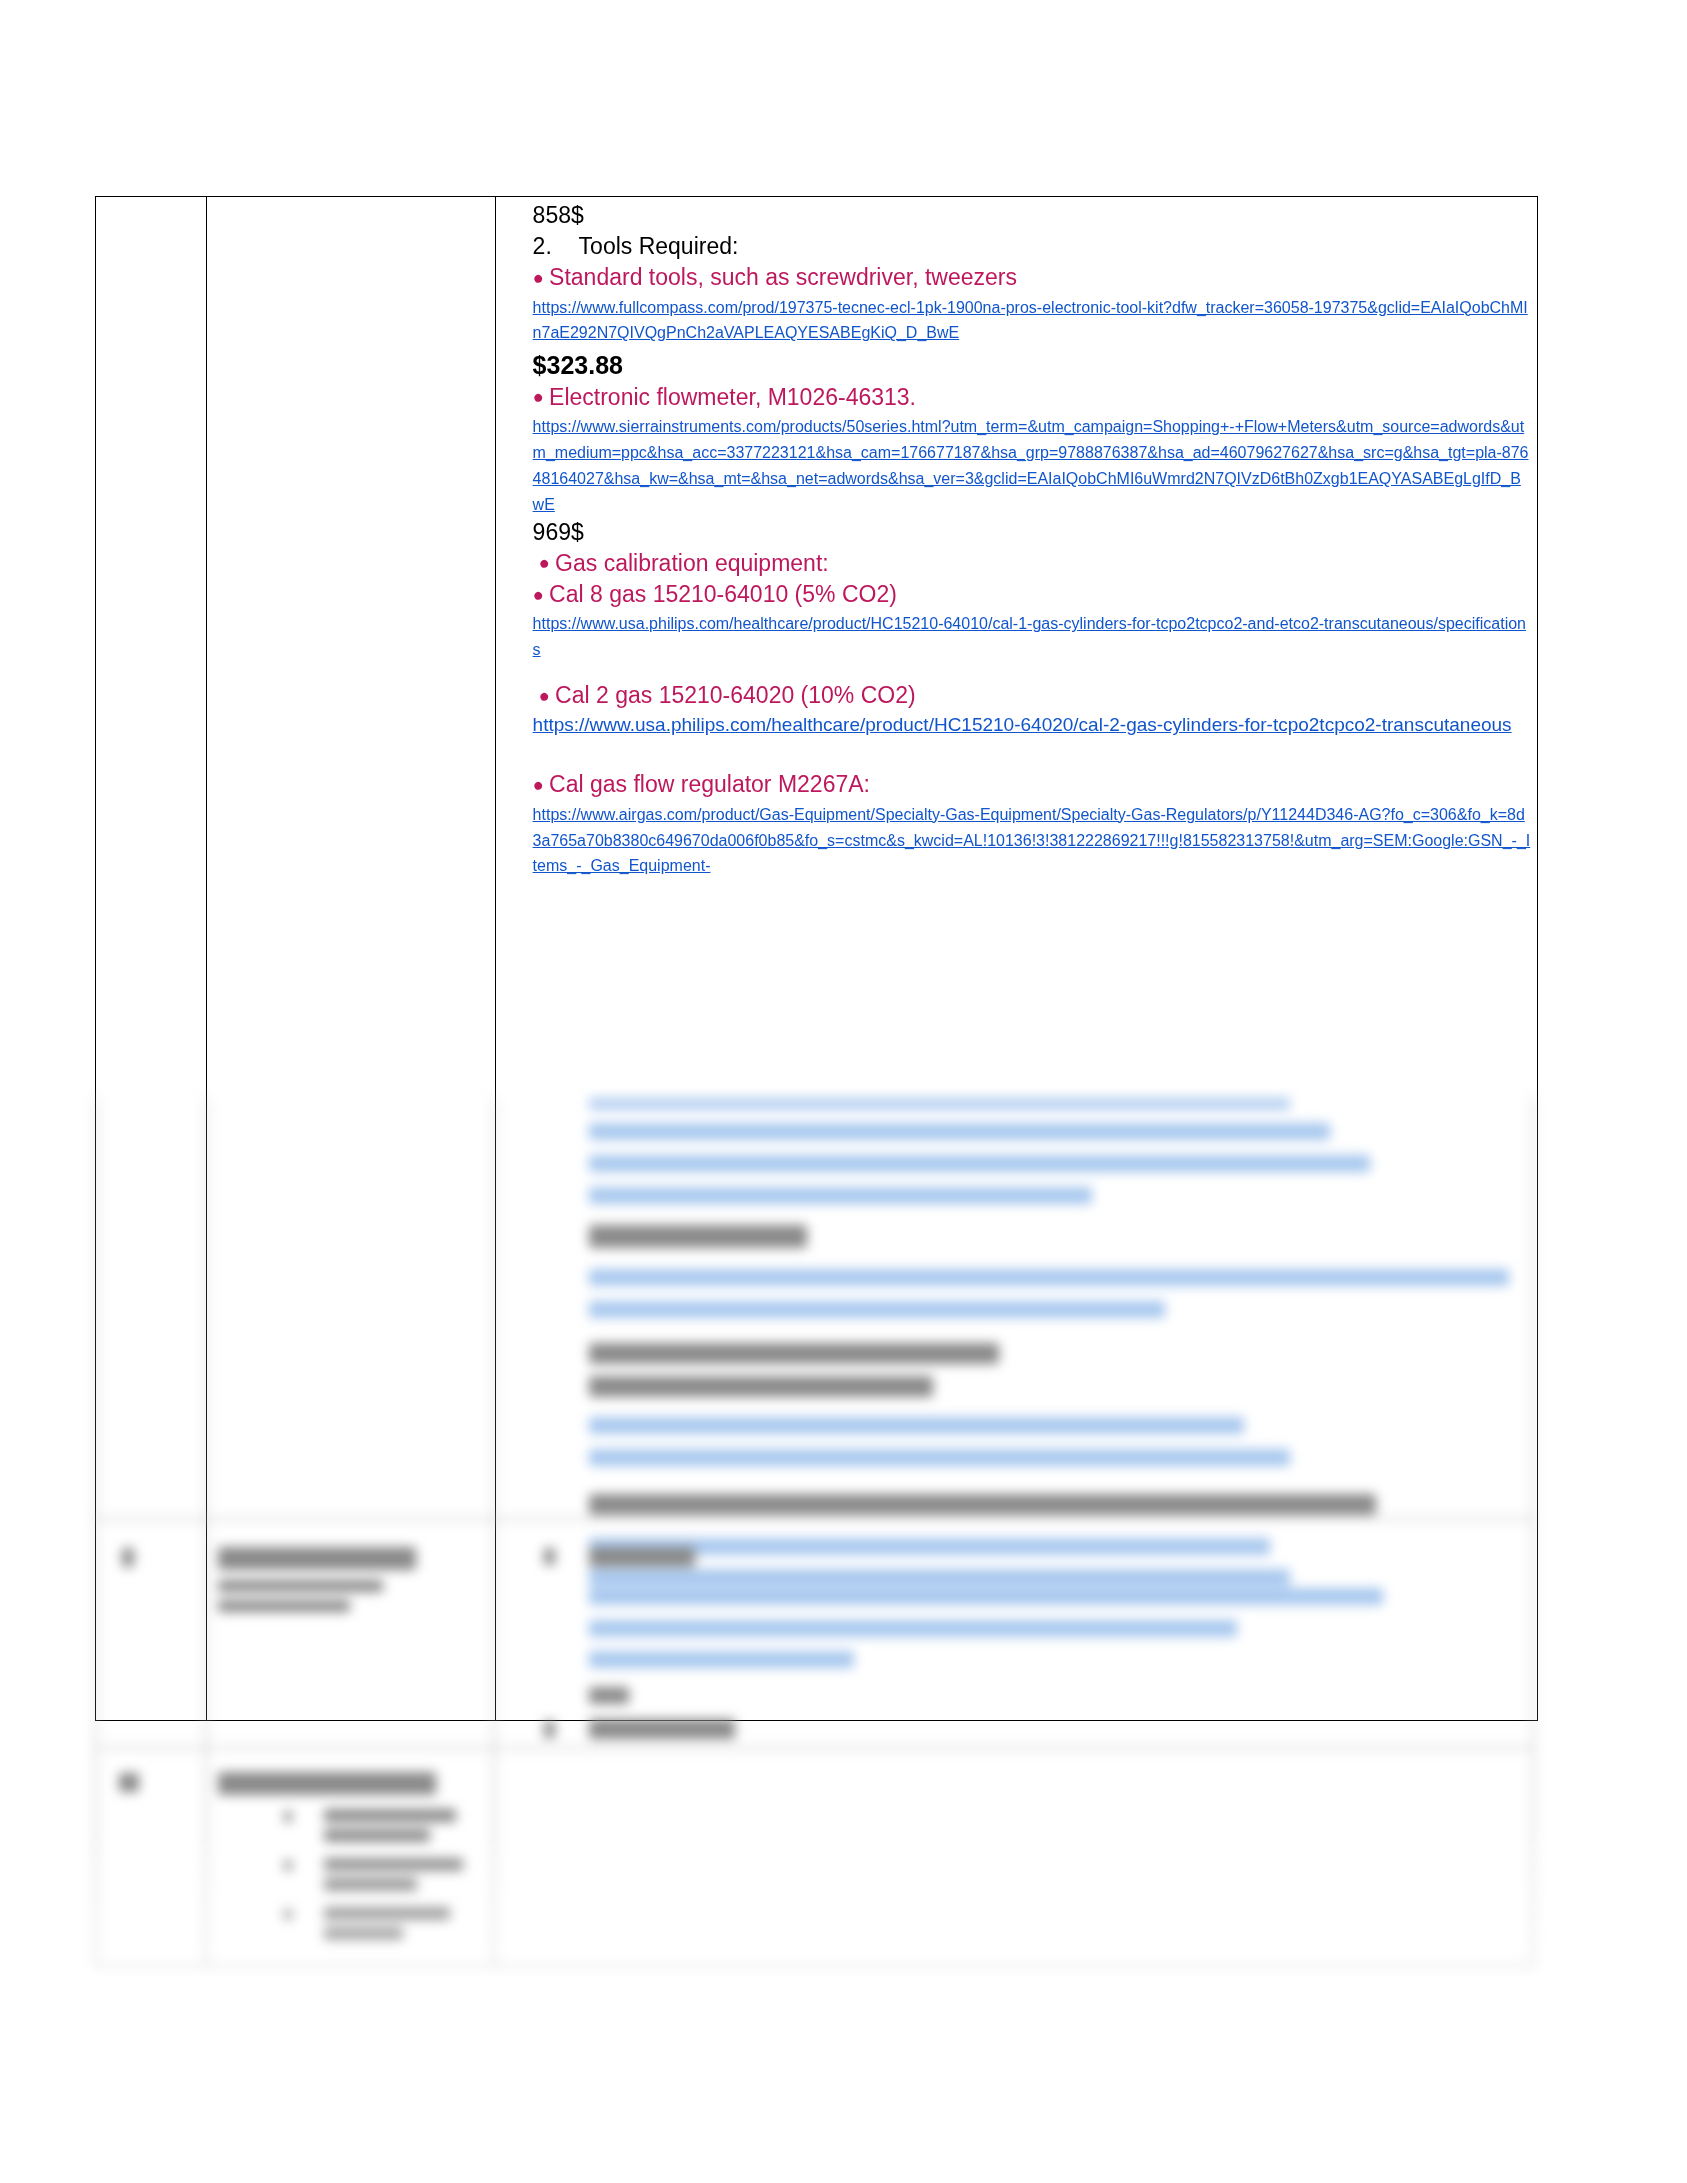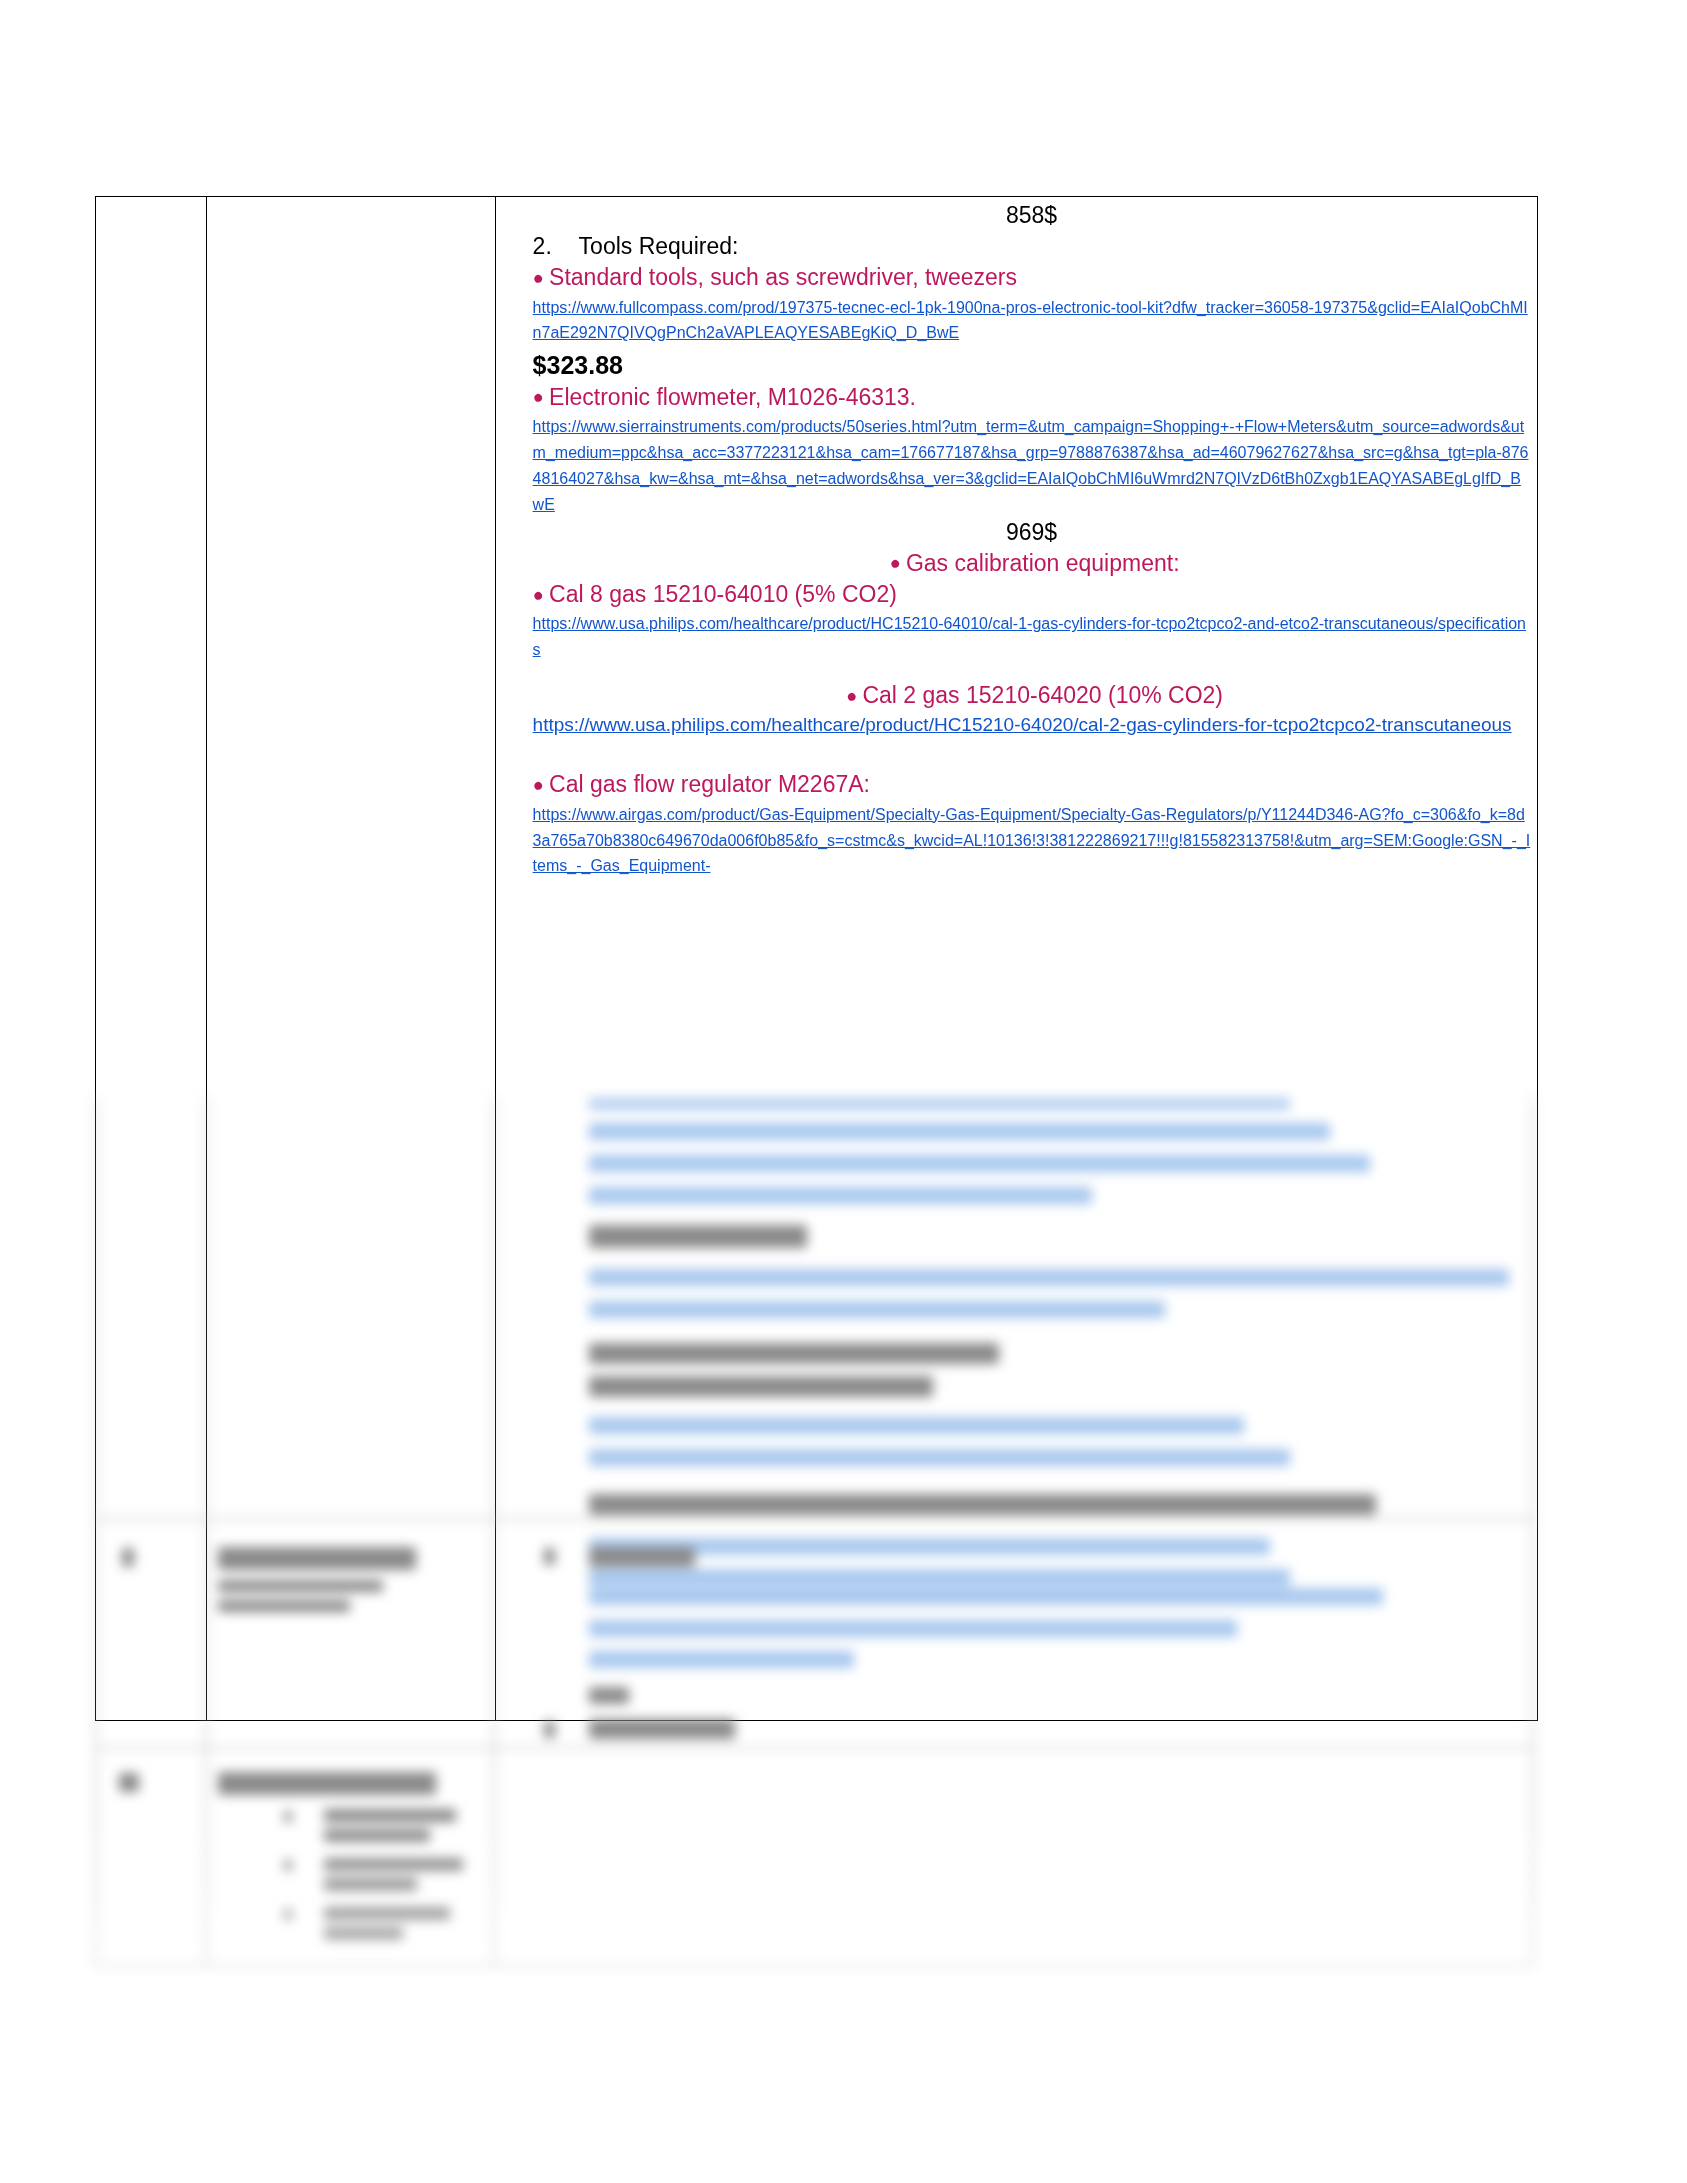--- a/index.html
+++ b/index.html
@@ -54,21 +54,20 @@
   .col-label { width: 288px; }
   .col-body  { width: 1041px; }
 
   .cell-pad { padding: 4px 6.6px 6.6px 6.6px; }
   .price {
     font-size: 23px;
     line-height: 1.30;
     color: #000000;
     margin: 0 0 1.3px 0;
     padding-left: 30px;
-    text-align: center;
   }
   .price-bold {
     font-size: 25px;
     font-weight: bold;
     line-height: 1.30;
     color: #000000;
     margin: 2.6px 0 1.3px 0;
     padding-left: 30px;
   }
   .numbered {
@@ -86,21 +85,20 @@
   }
   .bullet-line {
     font-size: 23px;
     line-height: 1.30;
     color: #be185d;
     margin: 1.3px 0;
     padding-left: 30px;
   }
   .bullet-line.indent {
     padding-left: 36px;
-    text-align: center;
   }
   .bullet-dot {
     font-size: 18.5px;
     vertical-align: 1.3px;
     margin-right: 5.3px;
   }
 
   .url {
     display: block;
     color: #1155CC;

